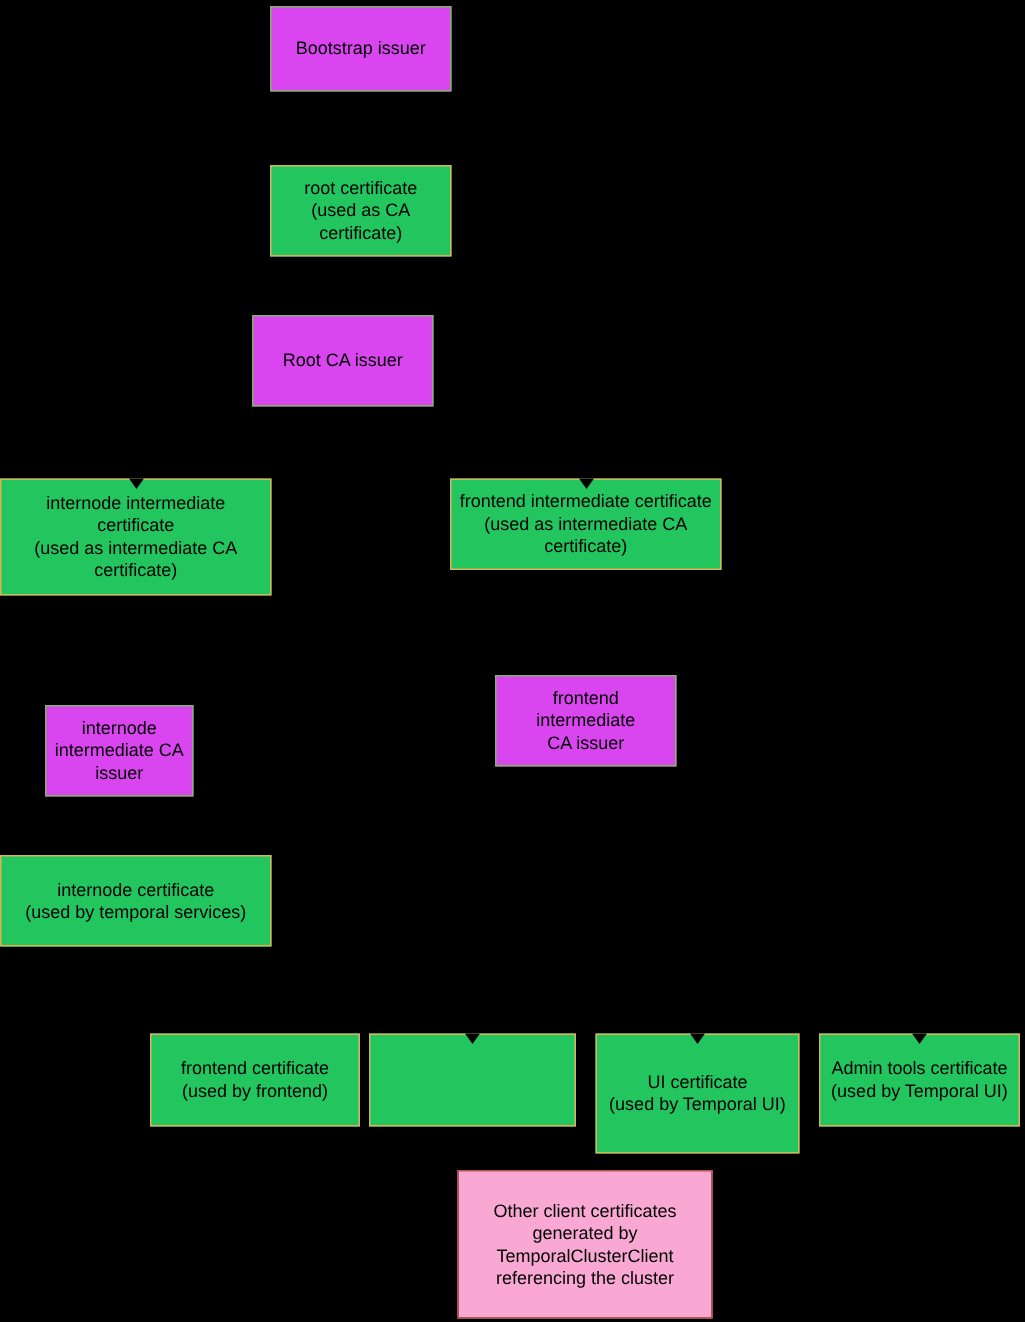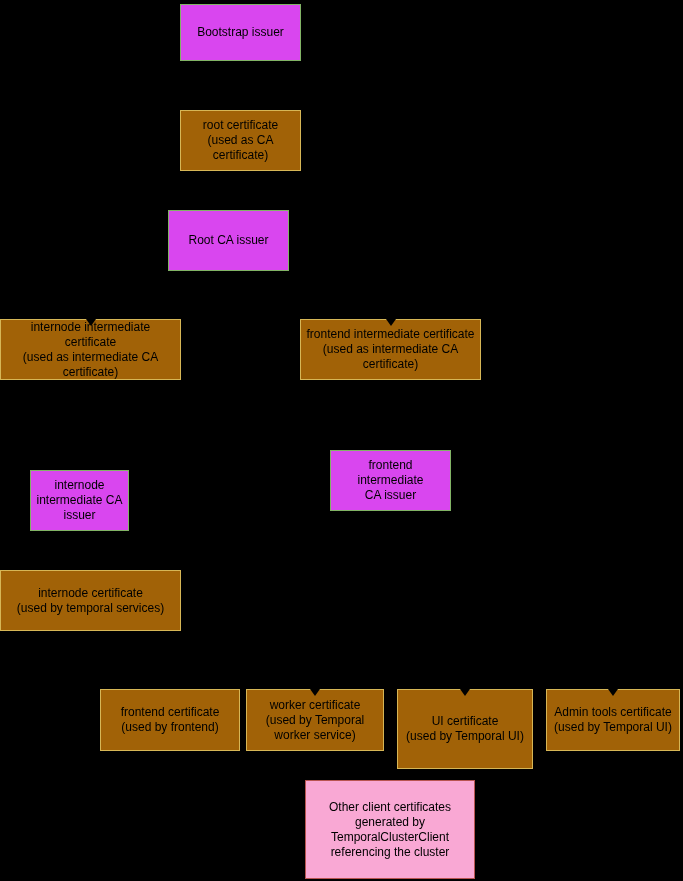--- a/index.html
+++ b/index.html
@@ -17,21 +17,21 @@
   }
   .node {
     position: absolute;
     box-sizing: border-box;
     border: 1px solid #000;
     display: flex;
     align-items: center;
     justify-content: center;
   }
   .node.issuer      { background: #d946ef; border-color: #82b366; }
-  .node.certificate { background: #a16207; border-color: #d6b656; }
+  .node.certificate { background: #22c55e; border-color: #d6b656; }
   .node.client      { background: #f9a8d4; border-color: #b85450; }
   .node-label {
     font-size: 12px;
     line-height: 15px;
     color: #000000;
     text-align: center;
     white-space: pre-line;
     padding: 2px 3px;
   }
   .arrowhead-notch {
@@ -54,21 +54,21 @@
       <div class="node-label">Bootstrap issuer</div>
     </div>
     <div class="node certificate" style="left: 180px; top: 110px; width: 121px; height: 61px;">
       <div class="node-label">root certificate
 (used as CA
 certificate)</div>
     </div>
     <div class="node issuer" style="left: 168px; top: 210px; width: 121px; height: 61px;">
       <div class="node-label">Root CA issuer</div>
     </div>
-    <div class="node certificate" style="left: 0px; top: 319px; width: 181px; height: 61px;">
+    <div class="node certificate" style="left: 0px; top: 319px; width: 181px; height: 78px;">
       <div class="arrowhead-notch"></div>
       <div class="node-label">internode intermediate certificate
 (used as intermediate CA
 certificate)</div>
     </div>
     <div class="node certificate" style="left: 300px; top: 319px; width: 181px; height: 61px;">
       <div class="arrowhead-notch"></div>
       <div class="node-label">frontend intermediate certificate
 (used as intermediate CA
 certificate)</div>
@@ -85,23 +85,20 @@
     <div class="node certificate" style="left: 0px; top: 570px; width: 181px; height: 61px;">
       <div class="node-label">internode certificate
 (used by temporal services)</div>
     </div>
     <div class="node certificate" style="left: 100px; top: 689px; width: 140px; height: 62px;">
       <div class="node-label">frontend certificate
 (used by frontend)</div>
     </div>
     <div class="node certificate" style="left: 246px; top: 689px; width: 138px; height: 62px;">
       <div class="arrowhead-notch"></div>
-      <div class="node-label">worker certificate
-(used by Temporal
-worker service)</div>
     </div>
     <div class="node certificate" style="left: 397px; top: 689px; width: 136px; height: 80px;">
       <div class="arrowhead-notch"></div>
       <div class="node-label">UI certificate
 (used by Temporal UI)</div>
     </div>
     <div class="node certificate" style="left: 546px; top: 689px; width: 134px; height: 62px;">
       <div class="arrowhead-notch"></div>
       <div class="node-label">Admin tools certificate
 (used by Temporal UI)</div>

